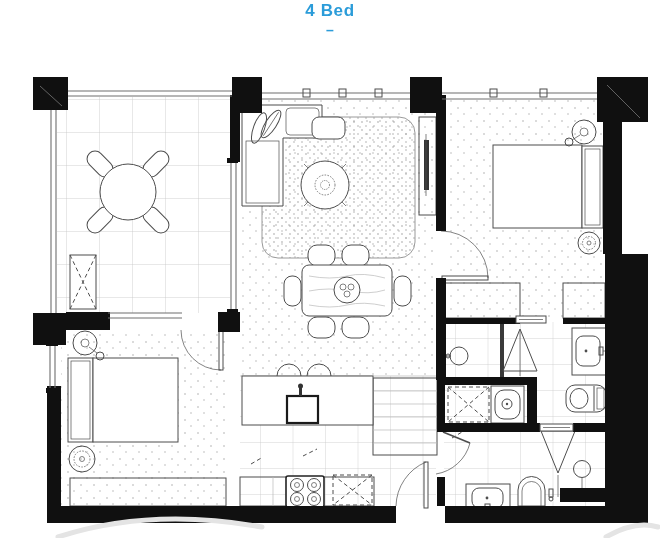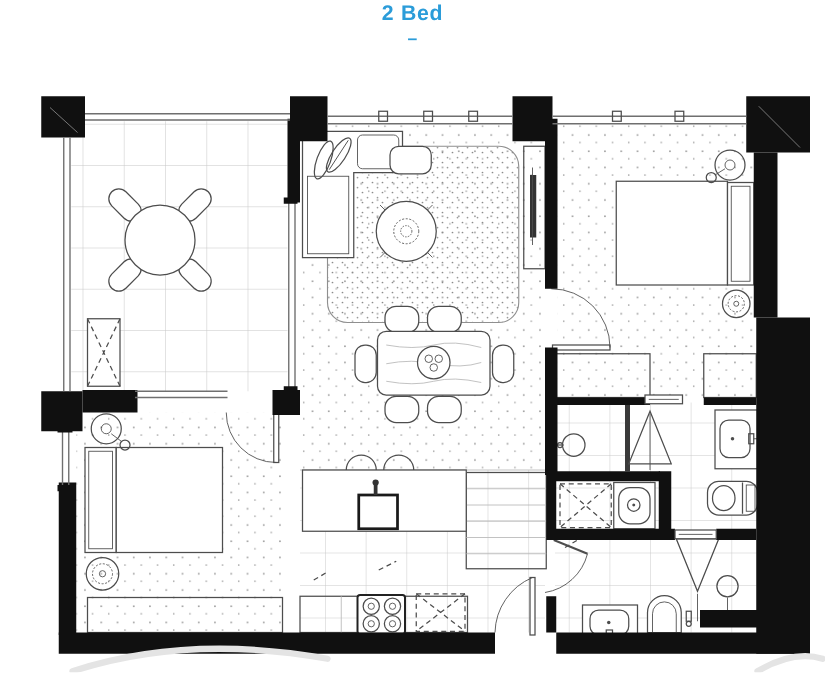--- a/index.html
+++ b/index.html
@@ -21,21 +21,21 @@
   .lite{fill:none;stroke:#b9b9b9;stroke-width:.7;}
   .dashx{fill:none;stroke:var(--line);stroke-width:1;stroke-dasharray:4 3;}
   .glass{fill:none;stroke:#6f6f6f;stroke-width:1.1;}
   .dark{fill:#333;}
   .dot{fill:var(--line);}
   .wm{fill:none;stroke:var(--watermark);stroke-width:5;stroke-linecap:round;}
 </style>
 </head>
 <body>
 
-<div class="title">2 Bed</div>
+<div class="title">4 Bed</div>
 <div class="divider">–</div>
 
 <svg width="660" height="538" viewBox="0 0 660 538">
   <defs>
     <pattern id="tileSq" width="33" height="33" patternUnits="userSpaceOnUse">
       <path d="M33 0 H0 V33" fill="none" stroke="#c6c6c6" stroke-width="0.8"></path>
     </pattern>
     <pattern id="tileRect" width="32.5" height="26" patternUnits="userSpaceOnUse">
       <path d="M32.5 0 H0 V26" fill="none" stroke="#c9c9c9" stroke-width="0.8"></path>
     </pattern>

